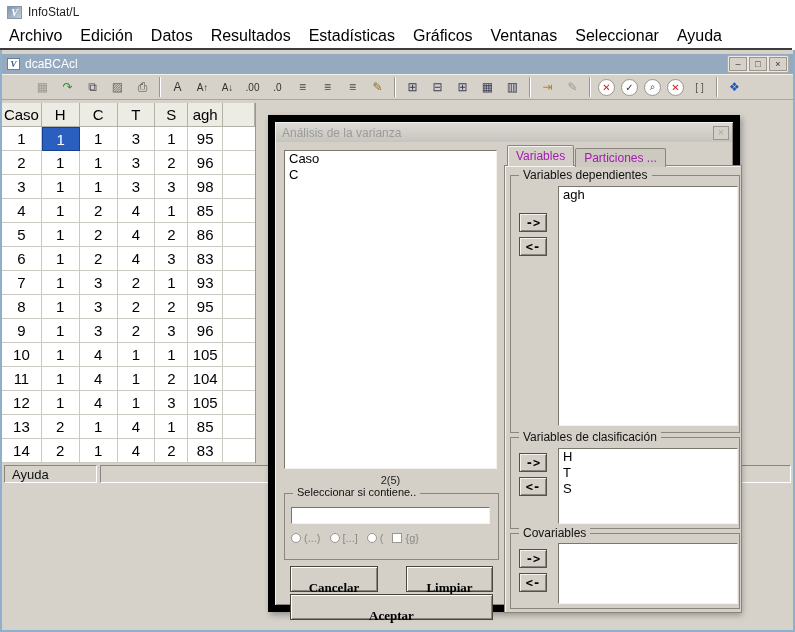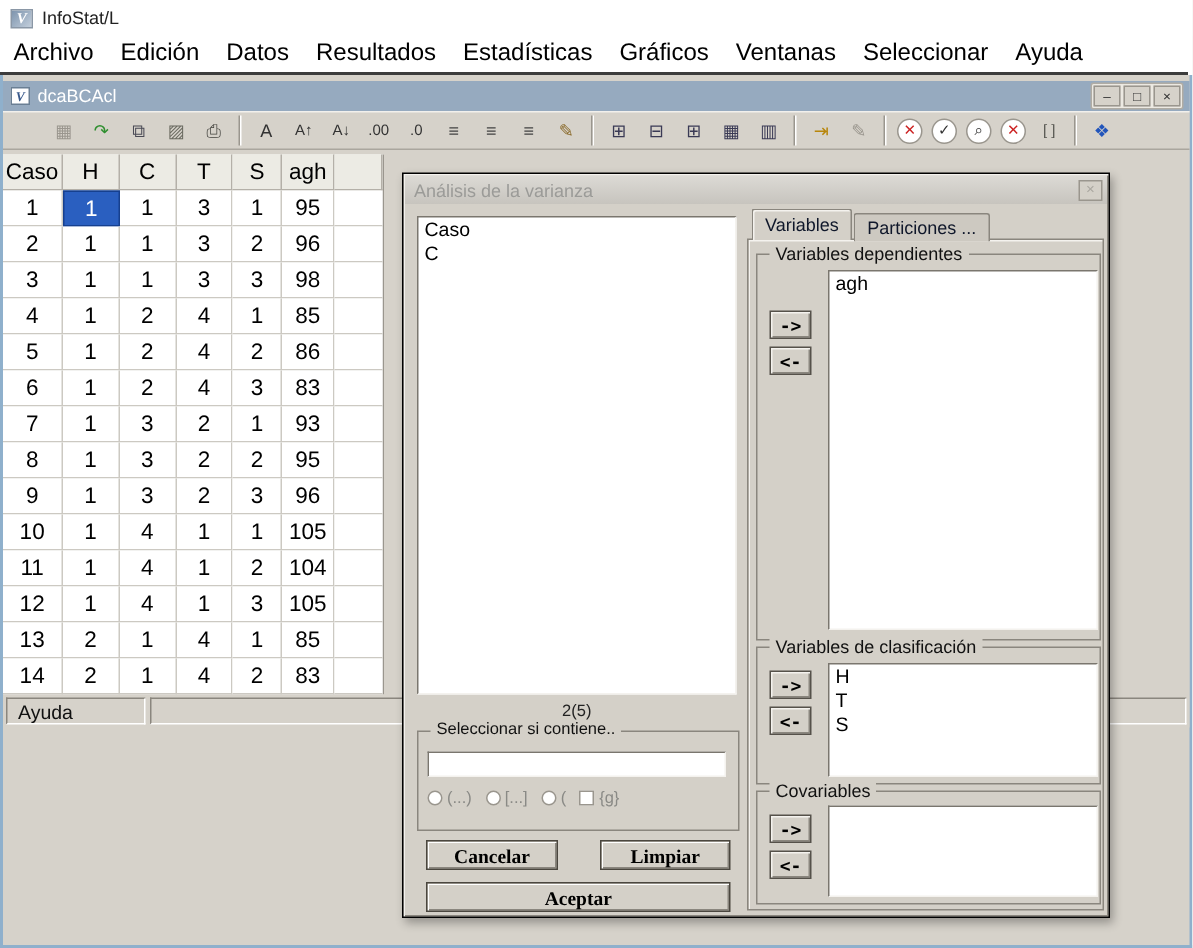--- a/index.html
+++ b/index.html
@@ -55,21 +55,21 @@
   .cfill{width:32px; border-right:none;}
   .gc.sel { background:#2a5fc0; color:#fff; border:1px solid #16408f; }
   
   #statusbar { position:absolute; left:0; top:413px; right:0; height:22px; background:#d6d2ca;
     display:flex; gap:3px; padding:2px 2px; }
   .status-panel { border:1px solid; border-color:#8a867e #ffffff #ffffff #8a867e;
     font-size:13px; color:#111; padding:0 7px; line-height:17px; background:#d6d2ca; }
   .sp1{width:93px} .sp2{width:163px} .sp3{flex:1}
   
   #dialog { position:absolute; left:268px; top:115px; width:472px; height:497px; z-index:20;
-    background:#d4d0c8; border:1px solid #000000;
+    background:#d4d0c8; border:7px solid #000000;
     box-shadow:2px 3px 6px rgba(0,0,0,.3), inset 1px 1px 0 #f4f2ee, inset -1px -1px 0 #8a867e; }
   #dlg-titlebar { position:absolute; left:1px; top:1px; right:1px; height:19px;
     background:linear-gradient(#dcdad5,#c7c4be); display:flex; align-items:center; padding-left:6px; }
   #dlg-title { font-size:12px; color:#9b9b98; }
   #dlg-close { margin-left:auto; margin-right:3px; width:16px; height:14px; background:#d4d0c8;
     border:1px solid #9a968e; color:#aaa7a0; font-size:10px; line-height:12px; text-align:center; }
   .listbox { position:absolute; background:#fff; border:1px solid; border-color:#7a766e #f4f2ee #f4f2ee #7a766e;
     overflow:hidden; }
   .vitem { font-size:13px; line-height:16px; padding-left:4px; color:#000; }
   #source-list { left:9px; top:28px; width:213px; height:319px; }
@@ -83,27 +83,27 @@
   #filter-input { position:absolute; left:6px; top:13px; width:199px; height:17px; background:#fff;
     border:1px solid; border-color:#7a766e #f4f2ee #f4f2ee #7a766e; font-size:12px; padding:0 3px; outline:none; }
   #filter-options { position:absolute; left:6px; top:38px; display:flex; gap:9px; align-items:center; }
   .opt { display:inline-flex; align-items:center; gap:3px; }
   .radio { width:10px; height:10px; border:1px solid #9a968e; border-radius:50%; background:#fff; }
   .checkbox { width:10px; height:10px; border:1px solid #9a968e; background:#fff; }
   .opt-lbl { font-size:11px; color:#8a8a86; }
   
   .dlg-btn { position:absolute; height:20px; background:#d4d0c8; border:1px solid #4a463e;
     box-shadow:inset 1px 1px 0 #ffffff, inset -1px -1px 0 #8a867e;
-    font:bold 13px "Liberation Serif", serif; color:#000; text-align:center; line-height:17px; padding:0; }
+    font:bold 13px "Liberation Serif", serif; color:#000; text-align:center; line-height:17px; padding:12px; }
   #btn-cancel { left:15px; top:444px; width:88px; }
   #btn-clear  { left:131px; top:444px; width:87px; }
   #btn-accept { left:15px; top:472px; width:203px; }
   
   #tabs { position:absolute; left:232px; top:23px; height:20px; z-index:3; }
-  .tab { display:inline-block; position:relative; font-size:12px; color:#0f172a; background:#d4d0c8;
+  .tab { display:inline-block; position:relative; font-size:12px; color:#a21caf; background:#d4d0c8;
     border:1px solid #8a867e; border-bottom:none; border-radius:2px 2px 0 0; padding:3px 8px 3px; margin-right:1px; }
   .tab.active { box-shadow:inset 1px 1px 0 #f4f2ee; }
   .tab:not(.active) { top:2px; padding:2px 8px 2px; background:#cdc9c1; }
   #tab-page { position:absolute; left:229px; top:43px; width:238px; height:448px;
     background:#d4d0c8; border:1px solid #8a867e; box-shadow:inset 1px 1px 0 #f4f2ee; z-index:1; }
   .vgroup { position:absolute; left:5px; width:230px; border:1px solid #8a867e; }
   .vgroup .group-label { font-size:12px; }
   #grp-dep { top:9px;  height:258px; }
   #grp-cls { top:271px; height:92px; }
   #grp-cov { top:367px; height:76px; }

